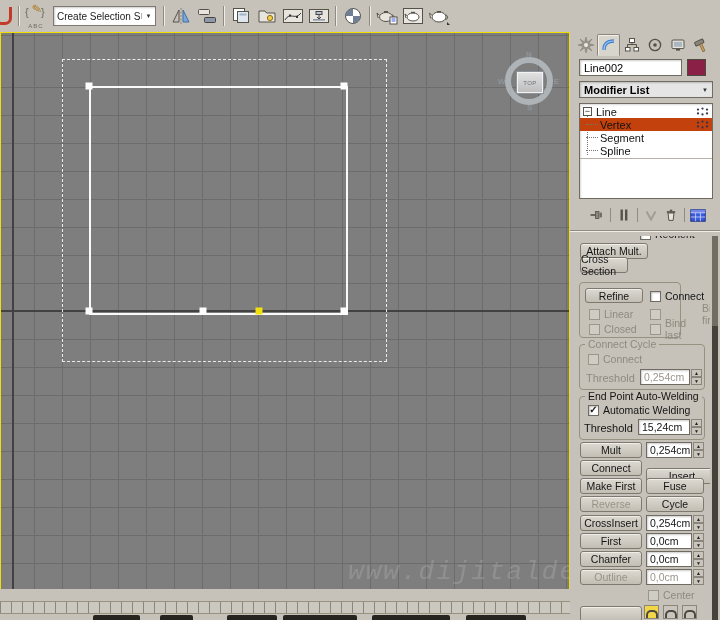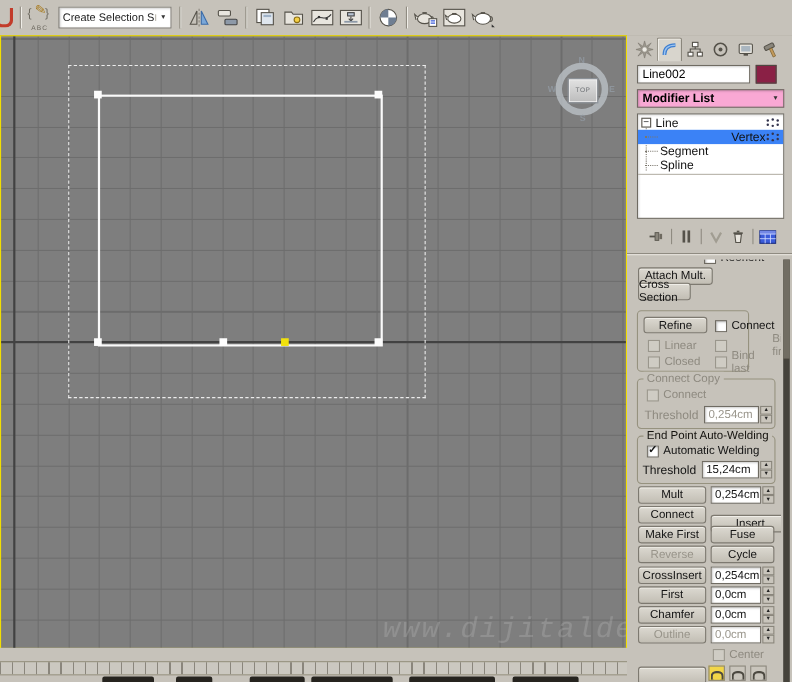--- a/index.html
+++ b/index.html
@@ -38,26 +38,26 @@
   .bottombar{position:absolute;left:0;top:589px;width:570px;height:31px;background:#c6c2ba;}
   .ruler{position:absolute;left:0;top:12px;width:570px;height:11px;border-top:1px solid #96927f;border-bottom:1px solid #96927f;background:repeating-linear-gradient(to right,#8a867c 0 1px,transparent 1px 11px),#cbc8c0;}
   .bfield{position:absolute;bottom:0;height:5px;background:#26241f;border-radius:2px 2px 0 0;}
   
   .panel{position:absolute;left:570px;top:32px;width:150px;height:588px;background:#c6c2ba;}
   .tabs{position:absolute;left:4px;top:2px;width:142px;height:23px;display:flex;}
   .tab{width:23px;height:22px;display:flex;align-items:center;justify-content:center;border:1px solid transparent;box-sizing:border-box;}
   .tab.active{background:#d8d5cd;border:1px solid #8a867c;border-bottom-color:#d8d5cd;border-radius:2px 2px 0 0;box-shadow:inset 1px 1px 0 #f2f0ea;}
   .namefield{position:absolute;left:9px;top:27px;width:103px;height:17px;background:#fff;border:1px solid #6f6b62;box-shadow:inset 1px 1px 2px rgba(0,0,0,.2);font-size:11px;display:flex;align-items:center;padding-left:4px;box-sizing:border-box;}
   .swatch{position:absolute;left:117px;top:27px;width:19px;height:17px;border:1px solid #4c4941;box-sizing:border-box;}
-  .modlist{position:absolute;left:9px;top:49px;width:134px;height:17px;background:#f9a8d4;border:1px solid #6f6b62;box-shadow:inset 1px 1px 2px rgba(0,0,0,.2);font-size:11px;font-weight:bold;display:flex;align-items:center;padding-left:4px;box-sizing:border-box;}
+  .modlist{position:absolute;left:9px;top:49px;width:134px;height:17px;background:#e5e5e5;border:1px solid #6f6b62;box-shadow:inset 1px 1px 2px rgba(0,0,0,.2);font-size:11px;font-weight:bold;display:flex;align-items:center;padding-left:4px;box-sizing:border-box;}
   .modlist .arrow{margin-left:auto;width:14px;text-align:center;font-size:6px;font-weight:normal;color:#333;}
   .stack{position:absolute;left:9px;top:71px;width:134px;height:96px;background:#fff;border:1px solid #6f6b62;box-shadow:inset 1px 1px 2px rgba(0,0,0,.15);box-sizing:border-box;}
   .srow{position:absolute;left:0;width:100%;height:13px;font-size:11px;color:#111;display:flex;align-items:center;}
   .srow .lbl{flex:1;white-space:nowrap;overflow:hidden;}
-  .srow.sel{background:#3b82f6;text-align:right;}
+  .srow.sel{background:#c2410c;}
   .expbox{width:9px;height:9px;border:1px solid #55524a;background:#fff;margin:0 4px 0 3px;display:flex;align-items:center;justify-content:center;font-size:9px;line-height:7px;color:#222;box-sizing:border-box;}
   .branch{width:12px;height:1px;border-top:1px dotted #7a766c;margin:0 2px 0 6px;}
   .treeline{position:absolute;left:7px;top:12px;height:39px;border-left:1px dotted #7a766c;}
   .so-dots{margin-right:3px;flex:0 0 auto;}
   .stack-sep{position:absolute;left:0;top:54px;width:100%;height:1px;background:#b6b2a8;}
   .stacktools{position:absolute;left:9px;top:172px;width:134px;height:22px;display:flex;align-items:center;}
   .sticon{width:20px;height:18px;display:flex;align-items:center;justify-content:center;flex:0 0 auto;}
   .stsep{width:1px;height:14px;background:#8f8b81;margin:0 3px;}
   .pdivider{position:absolute;left:0;top:198px;width:150px;height:1px;background:#8f8b81;box-shadow:0 1px 0 #efede7;}
   
@@ -379,21 +379,21 @@
           <span class="box"></span>
           <span class="lbl">Closed</span>
         </label>
         <label class="cb dis" style="left:70px;top:40px;">
           <span class="box"></span>
           <span class="lbl">Bind last</span>
         </label>
       </div>
 
       <div class="group dis" style="left:1px;top:108px;width:126px;height:46px;">
-        <span class="gtitle">Connect Copy</span>
+        <span class="gtitle">Connect Cycle</span>
         <label class="cb dis" style="left:8px;top:8px;">
           <span class="box"></span>
           <span class="lbl">Connect</span>
         </label>
         <span class="glabel dis" style="left:6px;top:27px;">Threshold</span>
         <div class="spin dis" style="left:60px;top:24px;width:62px;">
           <div class="field">0,254cm</div>
           <div class="arrows">
             <div>▲</div>
             <div>▼</div>

